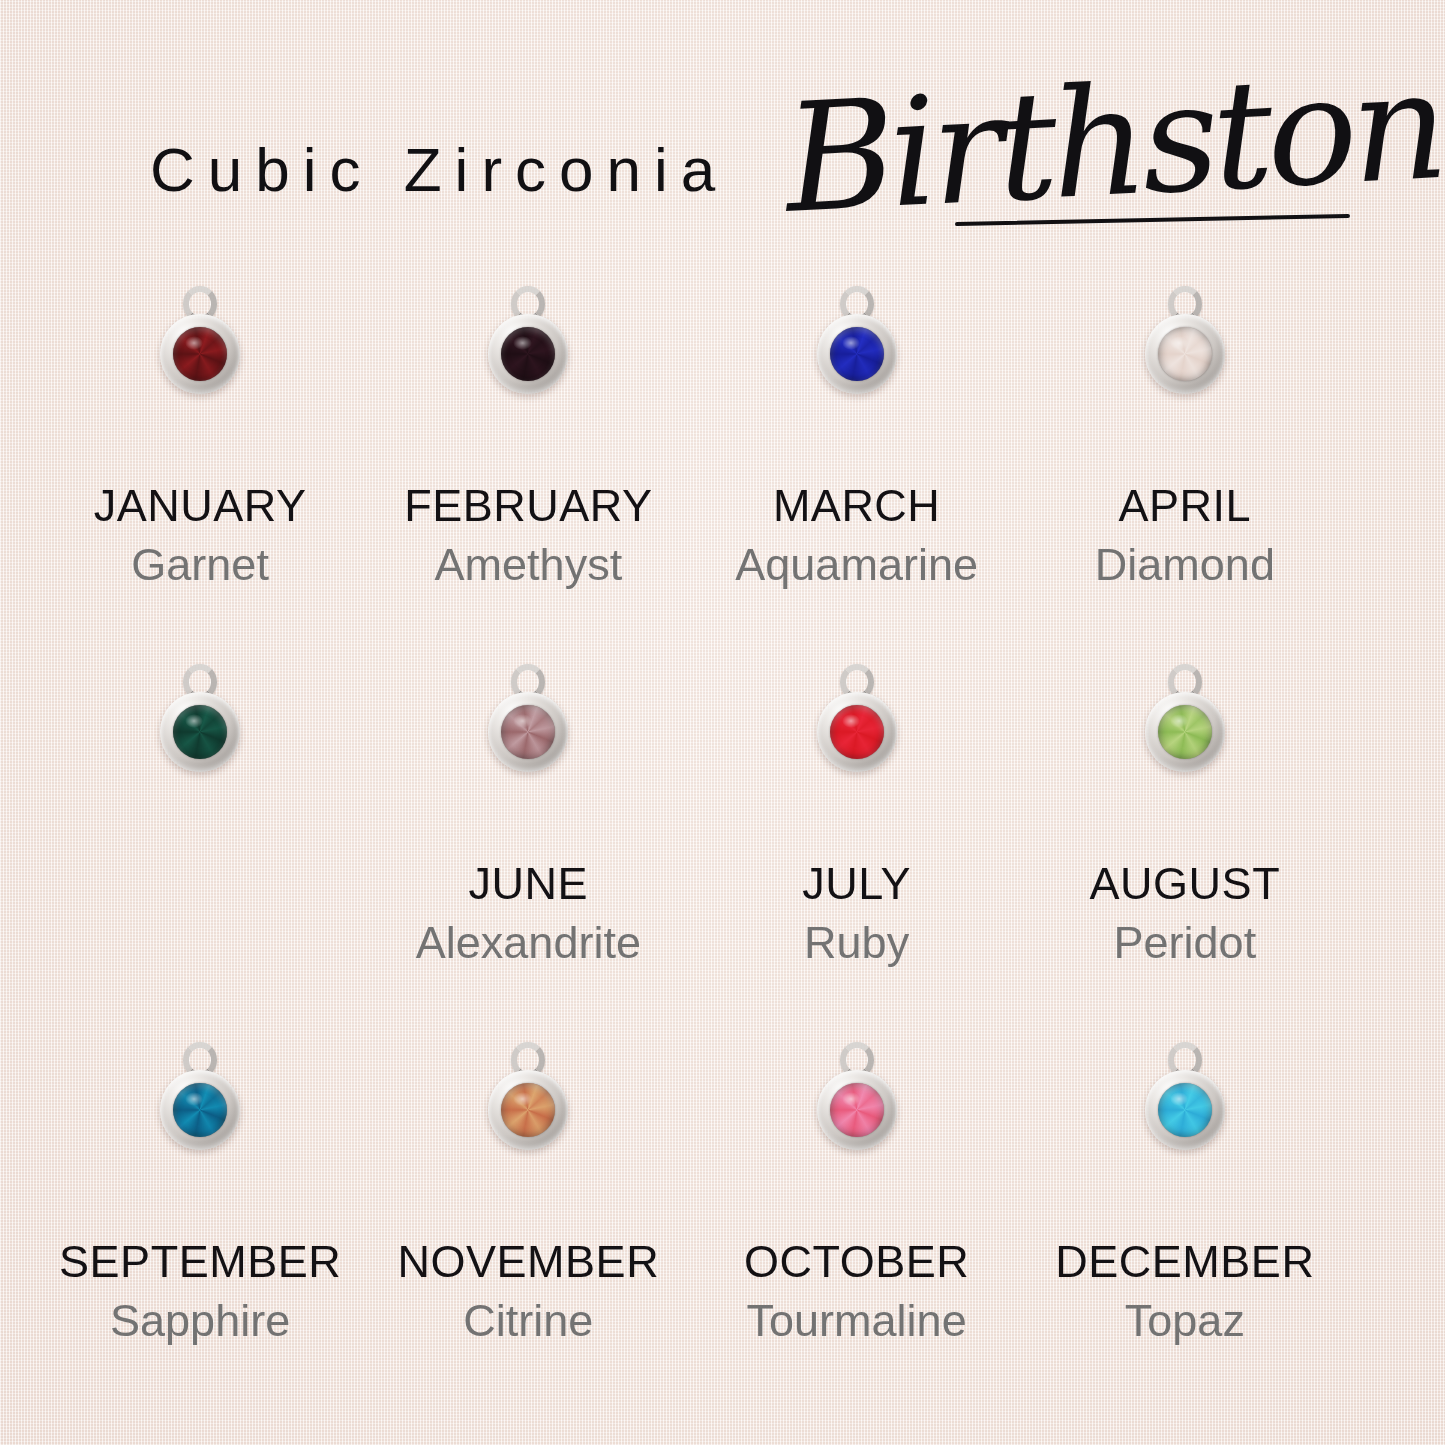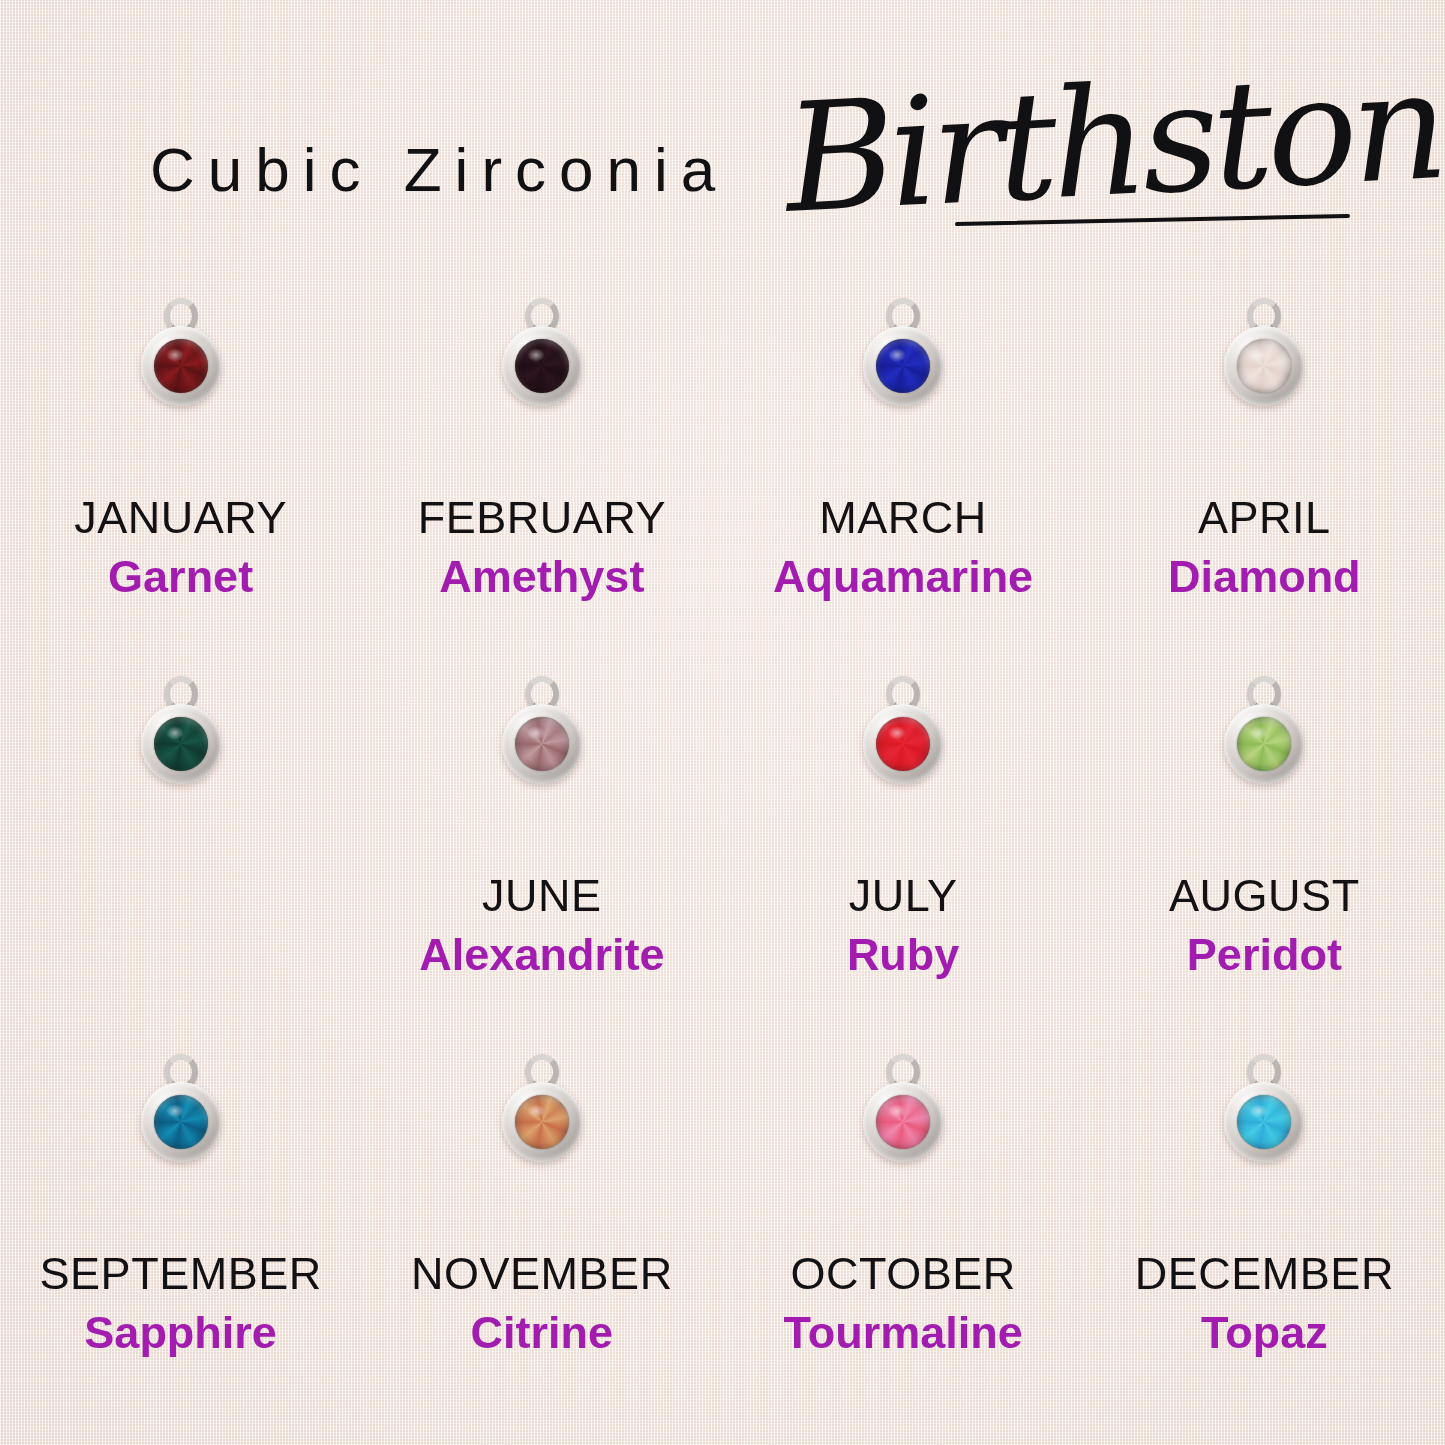--- a/index.html
+++ b/index.html
@@ -81,25 +81,26 @@
     height: 4px;
     background: #111013;
     transform: rotate(-1.2deg);
     border-radius: 2px;
   }
 
   
   .grid {
     position: absolute;
     left: 0;
-    top: 282px;
-    width: 1445px;
+    top: 270px;
+    width: 1313px;
     display: grid;
     grid-template-columns: repeat(4, 1fr);
     grid-auto-rows: 378px;
+    padding-left: 36px;
   }
   .cell {
     position: relative;
     display: flex;
     flex-direction: column;
     align-items: center;
   }
 
   
   .charm {
@@ -208,22 +209,22 @@
     font-size: 45px;
     font-weight: 400;
     letter-spacing: 0.5px;
     color: #131114;
     white-space: nowrap;
   }
   .stone-name {
     margin-top: 14px;
     font-family: "Liberation Sans", sans-serif;
     font-size: 45px;
-    font-weight: 700;
-    color: #a21caf;
+    font-weight: 400;
+    color: #737373;
     white-space: nowrap;
   }
 </style>
 </head>
 <body>
 
 <div class="bg-texture"></div>
 
 <div class="page">
 

